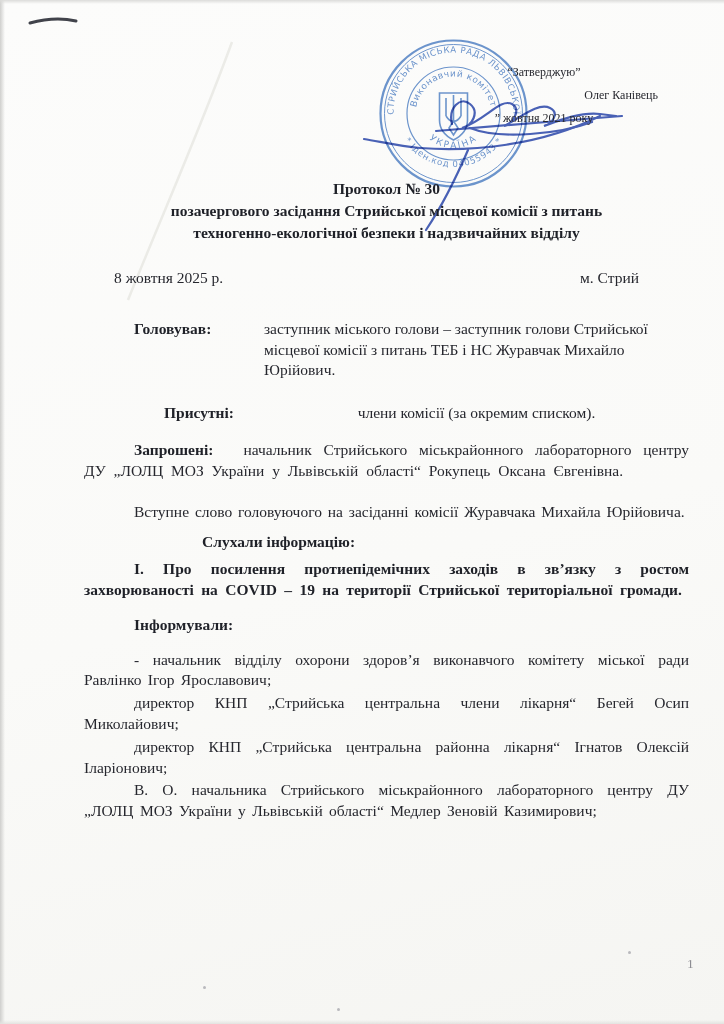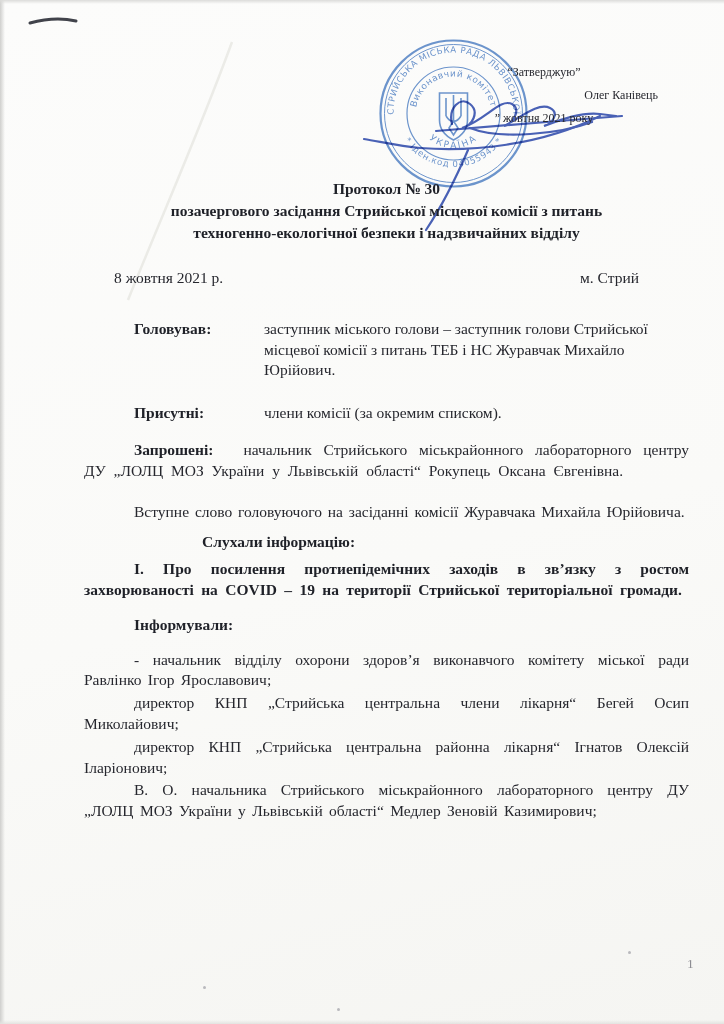--- a/index.html
+++ b/index.html
@@ -26,21 +26,21 @@
 
   
   .content{position:absolute;left:84px;top:178px;width:605px;
     font-size:15.5px;line-height:20.8px;}
   .title{font-weight:bold;text-align:center;line-height:22px;color:#1f2128;}
   .meta-row{display:flex;justify-content:space-between;margin-top:24px;
     padding-left:30px;padding-right:50px;box-sizing:border-box;}
   .kv{display:flex;margin-top:30px;}
   .kv .k{width:180px;padding-left:50px;box-sizing:border-box;font-weight:bold;color:#1f2128;}
   .kv .v{flex:1;}
-  .kv.present{margin-top:22px;}
+  .kv.present{margin-top:22px;text-align:center;}
   p{margin:0;}
   .para-invited{margin-top:16px;text-align:justify;text-indent:50px;word-spacing:4px;}
   .para-invited .lbl{font-weight:bold;color:#1f2128;}
   .lbl-gap{display:inline-block;width:30px;}
   .para-intro{margin-top:20px;text-align:justify;text-indent:50px;word-spacing:2px;}
   .heard{margin-top:10px;font-weight:bold;padding-left:118px;color:#1f2128;}
   .agenda{margin-top:6px;font-weight:bold;text-align:justify;text-indent:50px;
     word-spacing:3.5px;color:#1f2128;}
   .informed{margin-top:14px;font-weight:bold;text-indent:50px;color:#1f2128;}
   .informers{margin-top:14px;}
@@ -114,21 +114,21 @@
 
   <div class="content">
 
     <div class="title">
       <div>Протокол № 30</div>
       <div>позачергового засідання Стрийської місцевої комісії з питань</div>
       <div>техногенно-екологічної безпеки  і надзвичайних відділу</div>
     </div>
 
     <div class="meta-row">
-      <span>8 жовтня  2021 р.</span>
+      <span>8 жовтня  2025 р.</span>
       <span>м. Стрий</span>
     </div>
 
     <div class="kv">
       <span class="k">Головував:</span>
       <span class="v">заступник міського голови – заступник голови Стрийської місцевої комісії з питань ТЕБ і НС Журавчак Михайло Юрійович.</span>
     </div>
 
     <div class="kv present">
       <span class="k">Присутні:</span>

